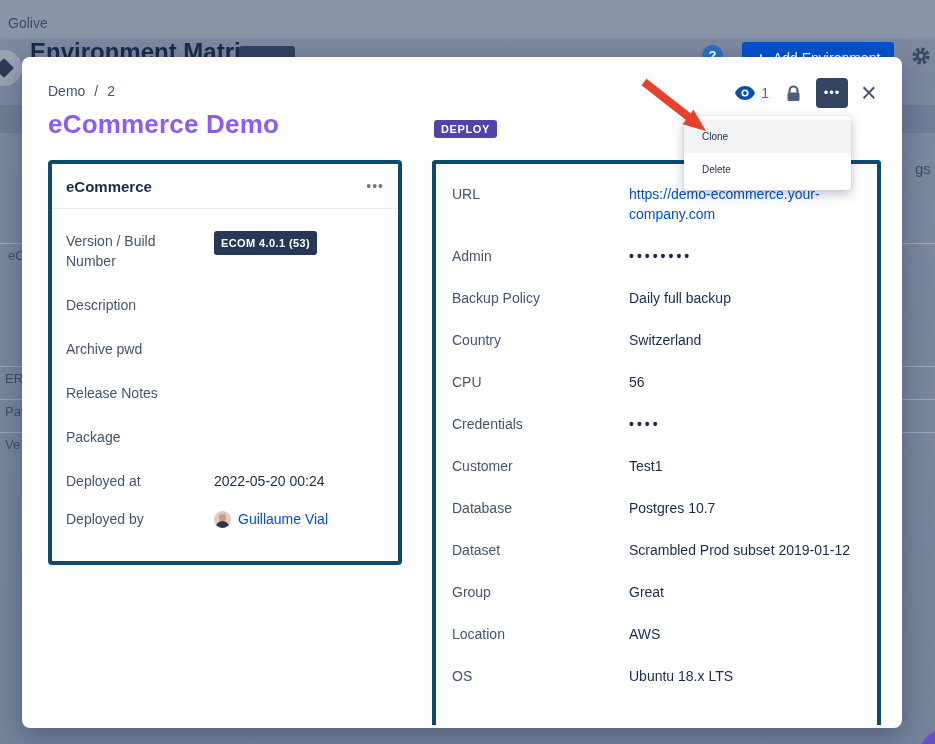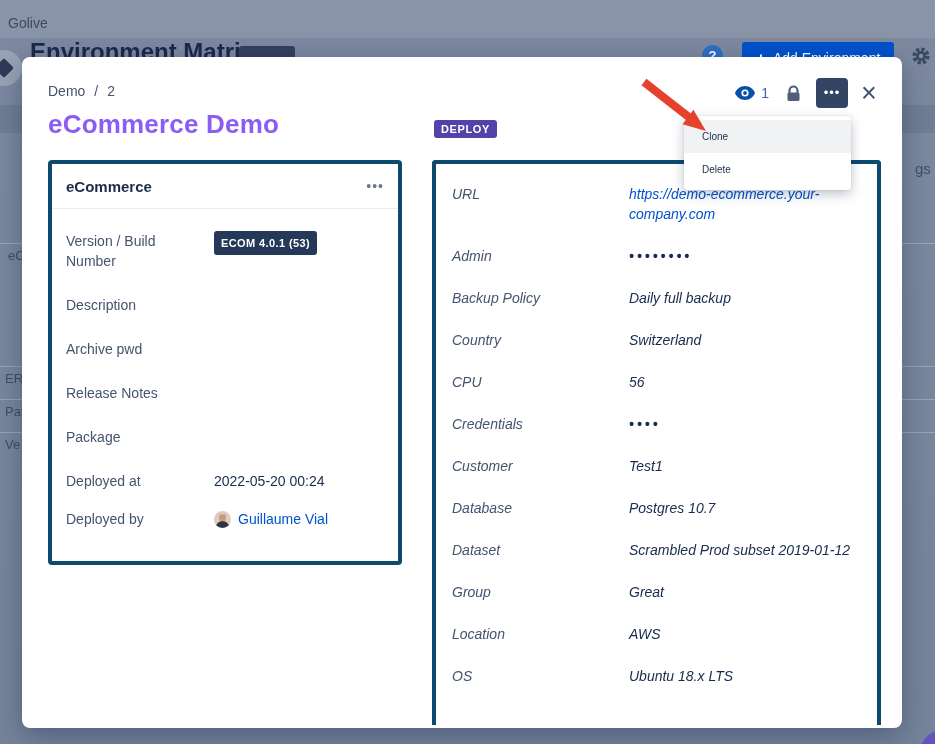--- a/index.html
+++ b/index.html
@@ -57,21 +57,21 @@
     border-bottom-left-radius:0; border-bottom-right-radius:0; }
   .card-head { height:45px; display:flex; align-items:center; justify-content:space-between;
     padding:0 14px; border-bottom:1px solid #EBECF0; }
   .card-head-title { font-size:15px; font-weight:700; color:#1C2B4A; }
   .card-more { border:none; background:transparent; color:#6B778C; font-size:14px;
     letter-spacing:1px; font-family:inherit; }
   .card-body { padding:22px 14px 0 14px; }
   .card-right .card-body { padding:20px 16px 0 16px; }
 
   .field { display:flex; margin-bottom:24px; font-size:14px; line-height:20px; }
-  .card-right .field { margin-bottom:22px;font-style:italic; }
+  .card-right .field { margin-bottom:22px; }
   .flabel { flex:0 0 148px; color:#44546F; padding-right:10px; }
   .card-right .flabel { flex:0 0 177px; }
   .fvalue { color:#172B4D; width:150px; overflow-wrap:break-word; }
   .card-right .fvalue { width:240px; }
   .ver-badge { display:inline-block; background:#253858; color:#fff; font-size:11px;
     font-weight:700; letter-spacing:.4px; padding:2px 7px; border-radius:3px; }
   .dots { letter-spacing:3px; font-weight:700; }
   a.link { color:#0052CC; text-decoration:none; }
   .user-val { display:flex; align-items:center; gap:7px; }
 

